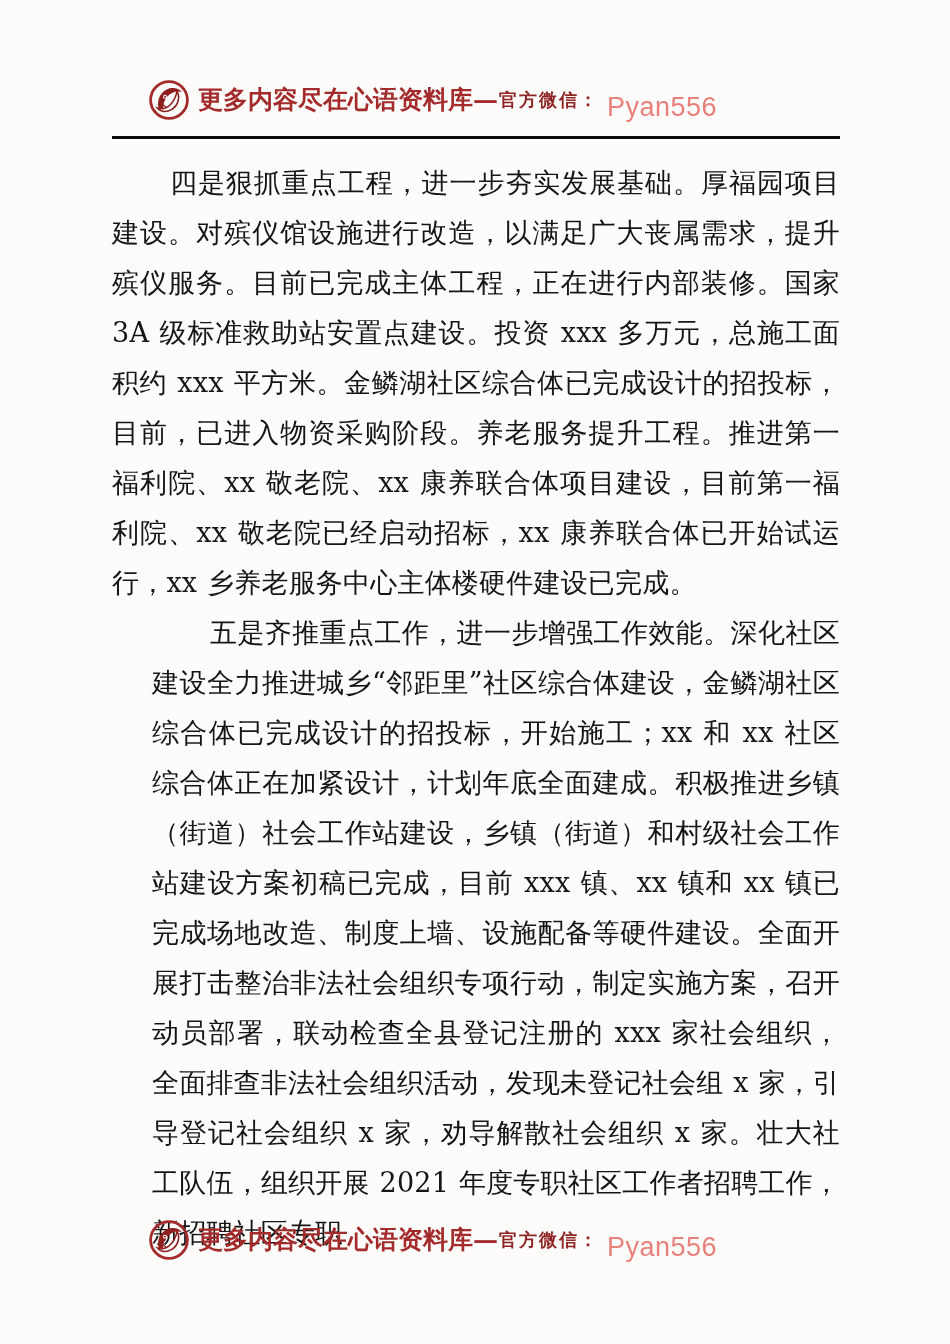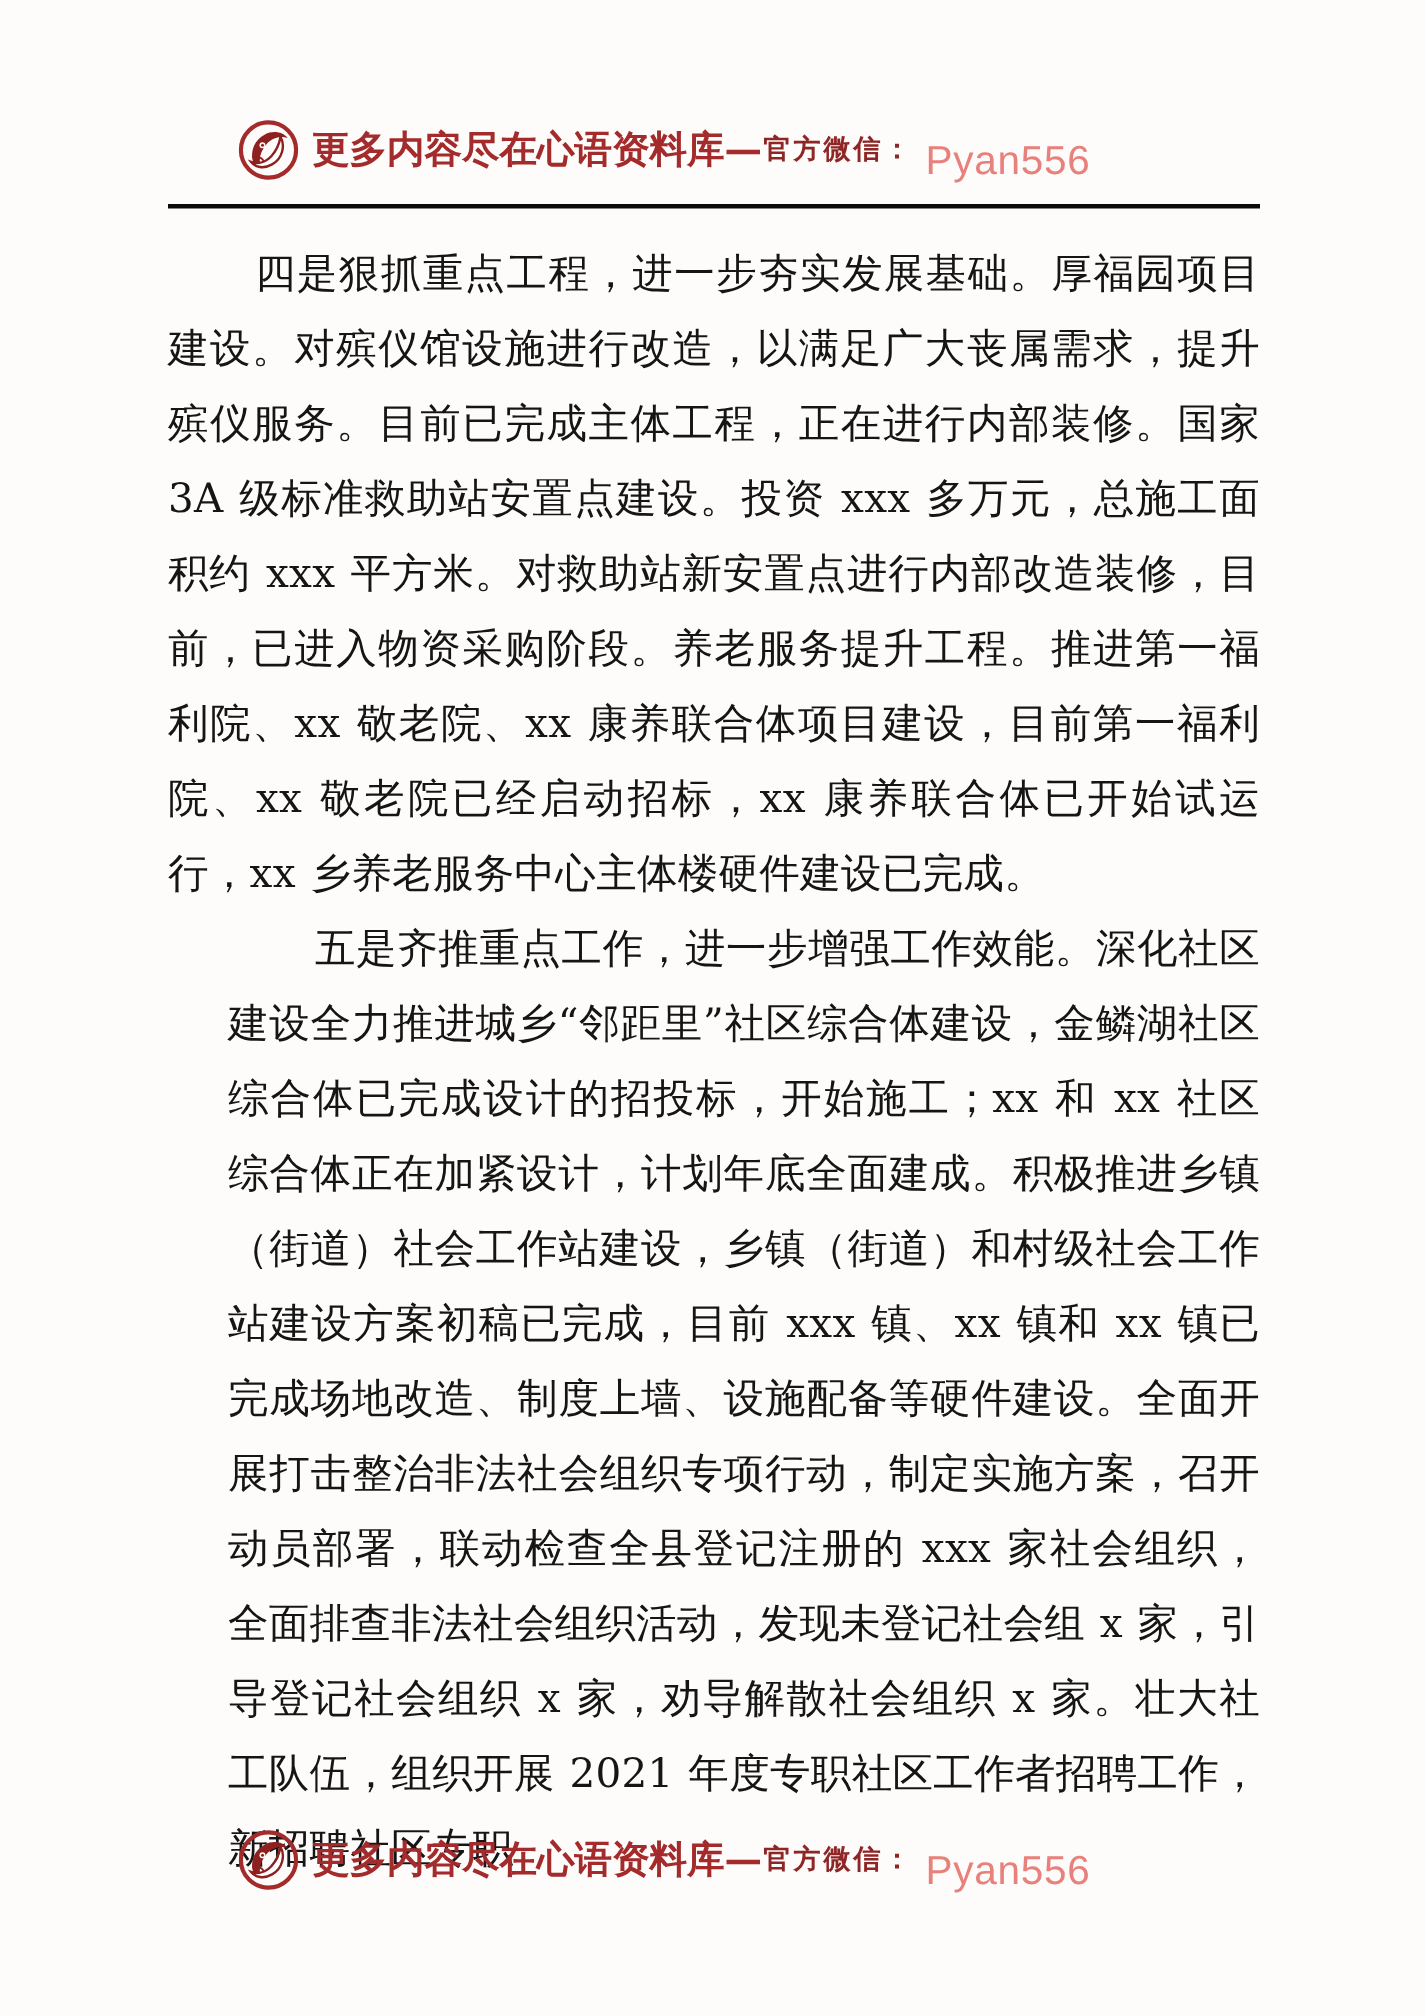--- a/index.html
+++ b/index.html
@@ -18,21 +18,21 @@
   .page {
     position: relative;
     width: 950px;
     height: 1344px;
     box-sizing: border-box;
   }
 
   
   .watermark {
     position: absolute;
-    left: 12px;
+    left: 2px;
     width: 862px;
     display: flex;
     align-items: center;
     justify-content: center;
     white-space: nowrap;
   }
   .watermark-header { top: 78px; }
   .watermark-footer { top: 1218px; }
 
   .wm-logo {
@@ -121,21 +121,21 @@
       <path d="M24 62 C30 60 38 62 42 68" fill="none" stroke="#8f2020" stroke-width="3" stroke-linecap="round"></path>
     </svg>
     <span class="wm-cn">更多内容尽在心语资料库—</span>
     <span class="wm-cn-2">官方微信：</span>
     <span class="wm-id">Pyan556</span>
   </div>
 
   <div class="header-rule"></div>
 
   <div class="body-text">
-    <p class="para">四是狠抓重点工程，进一步夯实发展基础。厚福园项目建设。对殡仪馆设施进行改造，以满足广大丧属需求，提升殡仪服务。目前已完成主体工程，正在进行内部装修。国家 3A 级标准救助站安置点建设。投资 xxx 多万元，总施工面积约 xxx 平方米。对救助站新安置点进行内部改造装修，目前，已进入物资采购阶段。养老服务提升工程。推进第一福利院、xx 敬老院、xx 康养联合体项目建设，目前第一福利院、xx 敬老院已经启动招标，xx 康养联合体已开始试运行，xx 乡养老服务中心主体楼硬件建设已完成。</p>
+    <p class="para">四是狠抓重点工程，进一步夯实发展基础。厚福园项目建设。对殡仪馆设施进行改造，以满足广大丧属需求，提升殡仪服务。目前已完成主体工程，正在进行内部装修。国家 3A 级标准救助站安置点建设。投资 xxx 多万元，总施工面积约 xxx 平方米。金鳞湖社区综合体已完成设计的招投标，目前，已进入物资采购阶段。养老服务提升工程。推进第一福利院、xx 敬老院、xx 康养联合体项目建设，目前第一福利院、xx 敬老院已经启动招标，xx 康养联合体已开始试运行，xx 乡养老服务中心主体楼硬件建设已完成。</p>
     <p class="para">五是齐推重点工作，进一步增强工作效能。深化社区建设全力推进城乡“邻距里”社区综合体建设，金鳞湖社区综合体已完成设计的招投标，开始施工；xx 和 xx 社区综合体正在加紧设计，计划年底全面建成。积极推进乡镇（街道）社会工作站建设，乡镇（街道）和村级社会工作站建设方案初稿已完成，目前 xxx 镇、xx 镇和 xx 镇已完成场地改造、制度上墙、设施配备等硬件建设。全面开展打击整治非法社会组织专项行动，制定实施方案，召开动员部署，联动检查全县登记注册的 xxx 家社会组织，全面排查非法社会组织活动，发现未登记社会组 x 家，引导登记社会组织 x 家，劝导解散社会组织 x 家。壮大社工队伍，组织开展 2021 年度专职社区工作者招聘工作，新招聘社区专职</p>
   </div>
 
   <div class="watermark watermark-footer">
     <svg class="wm-logo" viewBox="0 0 100 100">
       <circle cx="50" cy="50" r="46" fill="none" stroke="#a32b2b" stroke-width="7"></circle>
       <path d="M26 74 C18 58 24 34 44 24 C58 17 74 20 82 30 C70 26 56 30 47 40 C38 50 34 62 36 74 Z" fill="#8f2020"></path>
       <path d="M72 30 C80 44 76 66 58 76 C44 84 28 81 20 71 C32 75 46 71 56 61 C65 51 70 42 72 30 Z" fill="#ffffff"></path>
       <path d="M70 28 C78 42 74 64 56 74 C42 82 28 79 21 70 C33 74 46 70 55 60 C64 50 68 40 70 28 Z" fill="none" stroke="#8f2020" stroke-width="4"></path>
       <circle cx="40" cy="42" r="5" fill="#ffffff"></circle>

